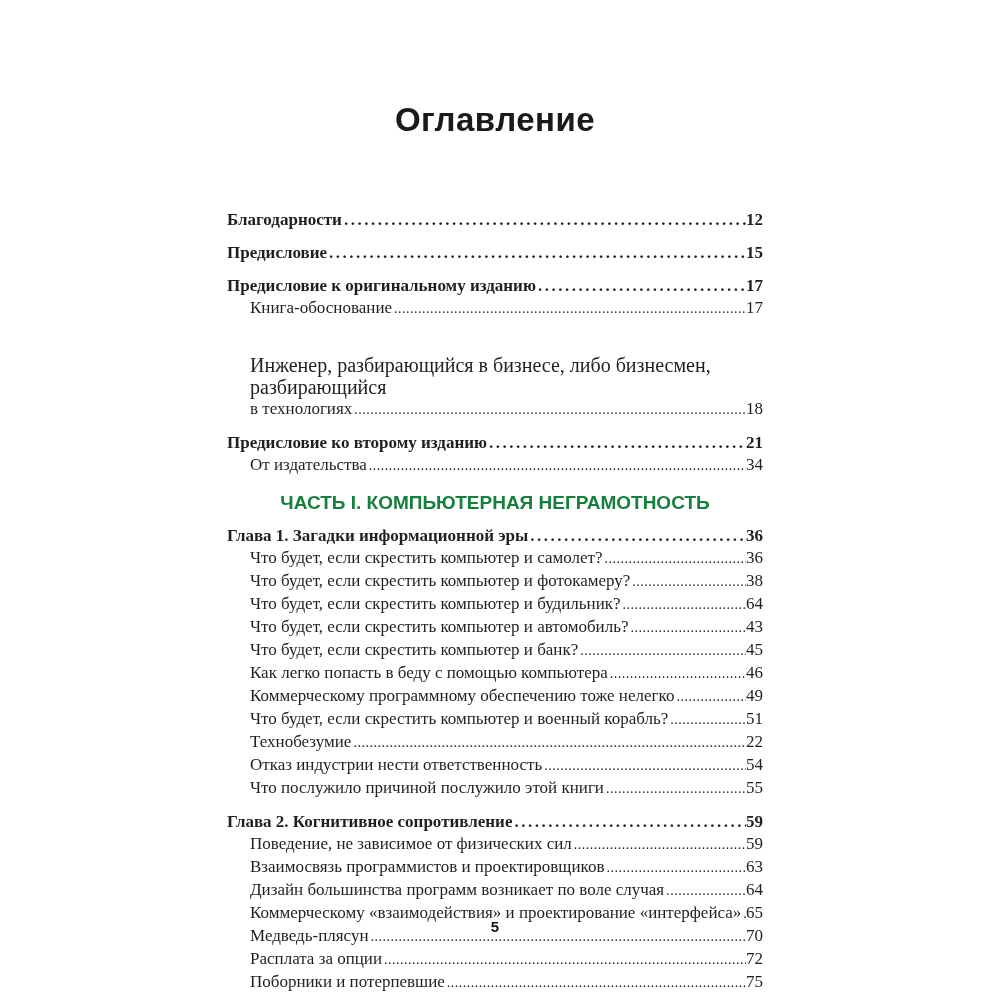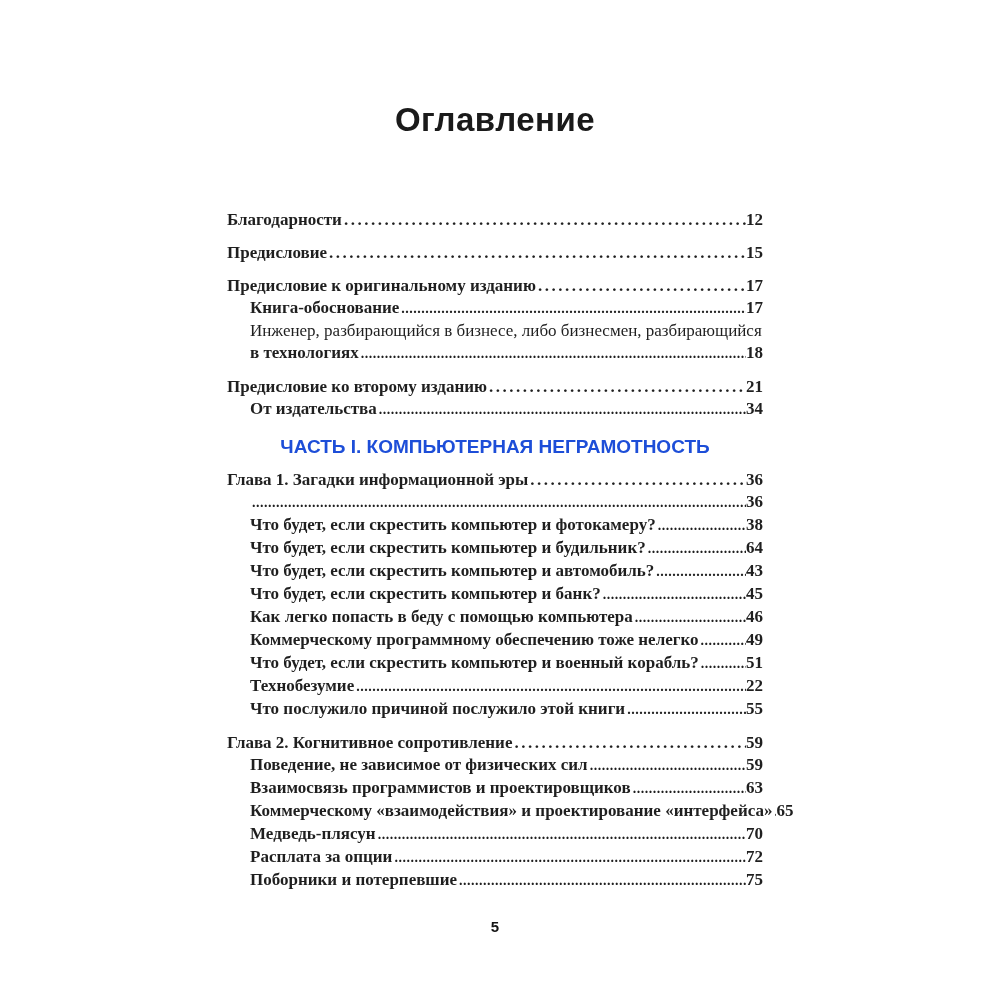--- a/index.html
+++ b/index.html
@@ -33,25 +33,26 @@
   .row {
     display: flex;
     align-items: baseline;
     font-size: 17px;
     line-height: 22px;
   }
   .row.chapter {
     font-weight: bold;
     margin-top: 11px;
   }
-  .row.section { padding-left: 23px; font-weight: bold; }
+  .row.section { padding-left: 23px; }
   .pre {
-    font-size: 17px;
+    font-size: 20px;
     line-height: 22px;
     padding-left: 23px;
+    margin-top: 34px;
   }
   .lbl { white-space: nowrap; }
   .dots {
     flex: 1;
     overflow: hidden;
     white-space: nowrap;
     padding: 0 2px;
   }
   .chapter .dots::after {
     content: "........................................................................................................................................";
@@ -60,21 +61,21 @@
   .section .dots::after {
     content: "..........................................................................................................................................................................................................................";
     font-size: 14px;
     letter-spacing: 0.5px;
   }
   .pg { white-space: nowrap; }
   .part {
     font-family: "Liberation Sans", sans-serif;
     font-weight: bold;
     font-size: 19px;
-    color: #1d4ed8;
+    color: #15803d;
     text-align: center;
     margin: 15px 0 3px;
   }
   .folio {
     position: absolute;
     left: 227px;
     width: 536px;
     top: 918px;
     text-align: center;
     font-family: "Liberation Sans", sans-serif;
@@ -126,20 +127,21 @@
           <span class="dots"></span>
           <span class="pg">34</span>
         </div>
         <div class="part">ЧАСТЬ I. КОМПЬЮТЕРНАЯ НЕГРАМОТНОСТЬ</div>
         <div class="row chapter">
           <span class="lbl">Глава 1. Загадки информационной эры</span>
           <span class="dots"></span>
           <span class="pg">36</span>
         </div>
         <div class="row section">
+          <span class="lbl">Что будет, если скрестить компьютер и самолет?</span>
           <span class="dots"></span>
           <span class="pg">36</span>
         </div>
         <div class="row section">
           <span class="lbl">Что будет, если скрестить компьютер и фотокамеру?</span>
           <span class="dots"></span>
           <span class="pg">38</span>
         </div>
         <div class="row section">
           <span class="lbl">Что будет, если скрестить компьютер и будильник?</span>
@@ -170,38 +172,48 @@
           <span class="lbl">Что будет, если скрестить компьютер и военный корабль?</span>
           <span class="dots"></span>
           <span class="pg">51</span>
         </div>
         <div class="row section">
           <span class="lbl">Технобезумие</span>
           <span class="dots"></span>
           <span class="pg">22</span>
         </div>
         <div class="row section">
+          <span class="lbl">Отказ индустрии нести ответственность</span>
+          <span class="dots"></span>
+          <span class="pg">54</span>
+        </div>
+        <div class="row section">
           <span class="lbl">Что послужило причиной послужило этой книги</span>
           <span class="dots"></span>
           <span class="pg">55</span>
         </div>
         <div class="row chapter">
           <span class="lbl">Глава 2. Когнитивное сопротивление</span>
           <span class="dots"></span>
           <span class="pg">59</span>
         </div>
         <div class="row section">
           <span class="lbl">Поведение, не зависимое от физических сил</span>
           <span class="dots"></span>
           <span class="pg">59</span>
         </div>
         <div class="row section">
           <span class="lbl">Взаимосвязь программистов и проектировщиков</span>
           <span class="dots"></span>
           <span class="pg">63</span>
+        </div>
+        <div class="row section">
+          <span class="lbl">Дизайн большинства программ возникает по воле случая</span>
+          <span class="dots"></span>
+          <span class="pg">64</span>
         </div>
         <div class="row section">
           <span class="lbl">Коммерческому «взаимодействия» и проектирование «интерфейса»</span>
           <span class="dots"></span>
           <span class="pg">65</span>
         </div>
         <div class="row section">
           <span class="lbl">Медведь-плясун</span>
           <span class="dots"></span>
           <span class="pg">70</span>

